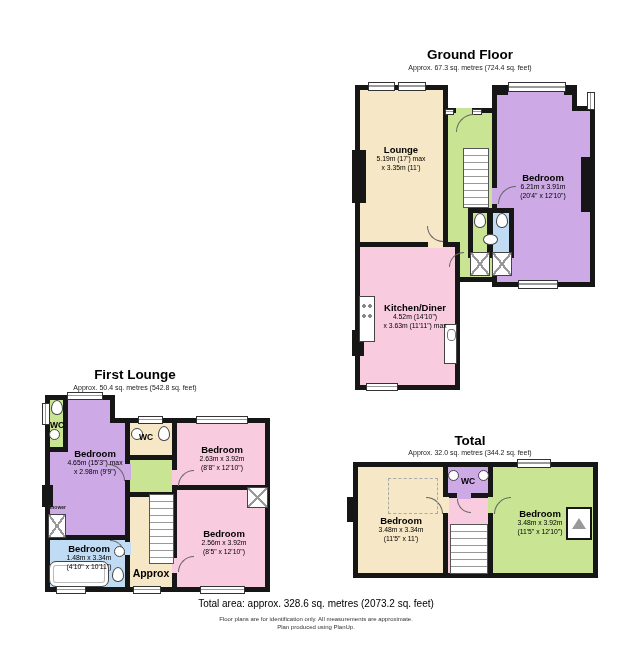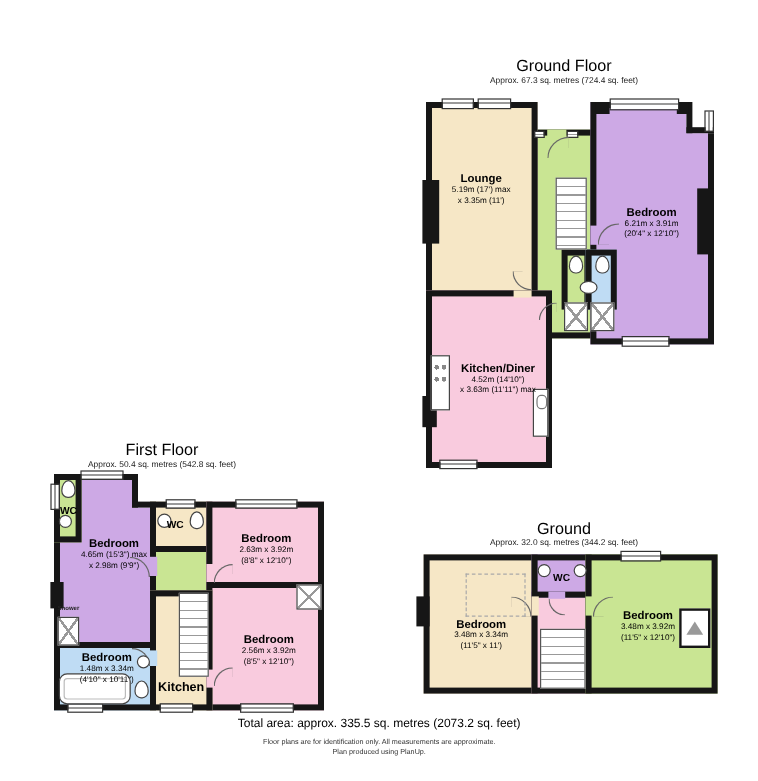--- a/index.html
+++ b/index.html
@@ -1,19 +1,19 @@
 <!DOCTYPE html>
 <html style="--wall: #161616; --cream: #F6E7C6; --green: #C9E593; --purple: #CDA9E5; --pink: #F9CBDE; --blue: #BFDCF4;"><head>
 <meta charset="utf-8">
 <style>
   html,body{margin:0;padding:0;background:#fff;}
   .canvas{position:relative;width:632px;height:651px;background:#fff;overflow:hidden;
           font-family:"Liberation Sans", sans-serif;color:#000;}
   
-  .ftitle{position:absolute;text-align:center;font-weight:normal;font-size:13.5px;}
+  .ftitle{position:absolute;text-align:center;font-weight:bold;font-size:13.5px;}
   .fsub{position:absolute;text-align:center;font-size:7px;color:#222;}
   
   .room{position:absolute;box-sizing:border-box;border:5px solid var(--wall);}
   .bg-cream{background:var(--cream);} .bg-green{background:var(--green);}
   .bg-purple{background:var(--purple);} .bg-pink{background:var(--pink);}
   .bg-blue{background:var(--blue);} 
   
   .notch{position:absolute;box-sizing:border-box;background:#fff;
          border-left:5px solid var(--wall);border-bottom:5px solid var(--wall);}
   
@@ -127,21 +127,21 @@
       <div class="dim">(20'4" x 12'10")</div>
     </div>
     <div class="label" style="left:360px;top:302px;width:110px">
       <div class="rname">Kitchen/Diner</div>
       <div class="dim">4.52m (14'10")</div>
       <div class="dim">x 3.63m (11'11") max</div>
     </div>
   </div>
 
   <div>
-    <div class="ftitle" style="left:15px;top:367px;width:240px">First Floor</div>
+    <div class="ftitle" style="left:15px;top:367px;width:240px">First Lounge</div>
     <div class="fsub" style="left:15px;top:384px;width:240px">Approx. 50.4 sq. metres (542.8 sq. feet)</div>
 
     <div class="room bg-purple" style="left:45px;top:395px;width:85px;height:145px"></div>
     <div class="notch" style="left:110px;top:395px;width:20px;height:28px"></div>
     <div class="room bg-green" style="left:45px;top:395px;width:23px;height:57px"></div>
     <div class="room bg-cream" style="left:125px;top:418px;width:52px;height:42px"></div>
     <div class="room bg-green" style="left:125px;top:455px;width:52px;height:42px"></div>
     <div class="room bg-pink" style="left:172px;top:418px;width:98px;height:72px"></div>
     <div class="room bg-pink" style="left:172px;top:485px;width:98px;height:107px"></div>
     <div class="room bg-blue" style="left:45px;top:535px;width:85px;height:57px"></div>
@@ -193,25 +193,25 @@
     <div class="label" style="left:180px;top:528px;width:88px">
       <div class="rname">Bedroom</div>
       <div class="dim">2.56m x 3.92m</div>
       <div class="dim">(8'5" x 12'10")</div>
     </div>
     <div class="label" style="left:47px;top:543px;width:84px">
       <div class="rname">Bedroom</div>
       <div class="dim">1.48m x 3.34m</div>
       <div class="dim">(4'10" x 10'11")</div>
     </div>
-    <div class="biglabel" style="left:122px;top:567px;width:58px">Kitchen</div>
-  </div>
-
-  <div>
-    <div class="ftitle" style="left:350px;top:433px;width:240px">Ground</div>
+    <div class="biglabel" style="left:122px;top:567px;width:58px">Approx</div>
+  </div>
+
+  <div>
+    <div class="ftitle" style="left:350px;top:433px;width:240px">Total</div>
     <div class="fsub" style="left:350px;top:449px;width:240px">Approx. 32.0 sq. metres (344.2 sq. feet)</div>
 
     <div class="room bg-cream" style="left:353px;top:462px;width:95px;height:116px"></div>
     <div class="room bg-pink" style="left:443px;top:493px;width:50px;height:85px"></div>
     <div class="room bg-purple" style="left:443px;top:462px;width:50px;height:36px"></div>
     <div class="room bg-green" style="left:488px;top:462px;width:110px;height:116px"></div>
 
     <div class="blk" style="left:347px;top:497px;width:11px;height:25px"></div>
 
     <div class="win win-h" style="left:517px;top:459px;width:34px;height:9px"></div>
@@ -238,18 +238,18 @@
       <div class="dim">(11'5" x 11')</div>
     </div>
     <div class="label" style="left:494px;top:508px;width:92px">
       <div class="rname">Bedroom</div>
       <div class="dim">3.48m x 3.92m</div>
       <div class="dim">(11'5" x 12'10")</div>
     </div>
   </div>
 
   <div>
-    <div class="foot-total" style="top:598px">Total area: approx. 335.5 sq. metres (2073.2 sq. feet)</div>
+    <div class="foot-total" style="top:598px">Total area: approx. 328.6 sq. metres (2073.2 sq. feet)</div>
     <div class="foot-small" style="top:616px">Floor plans are for identification only. All measurements are approximate.</div>
     <div class="foot-small" style="top:624px">Plan produced using PlanUp.</div>
   </div>
 
 </div>
 
 </body></html>

